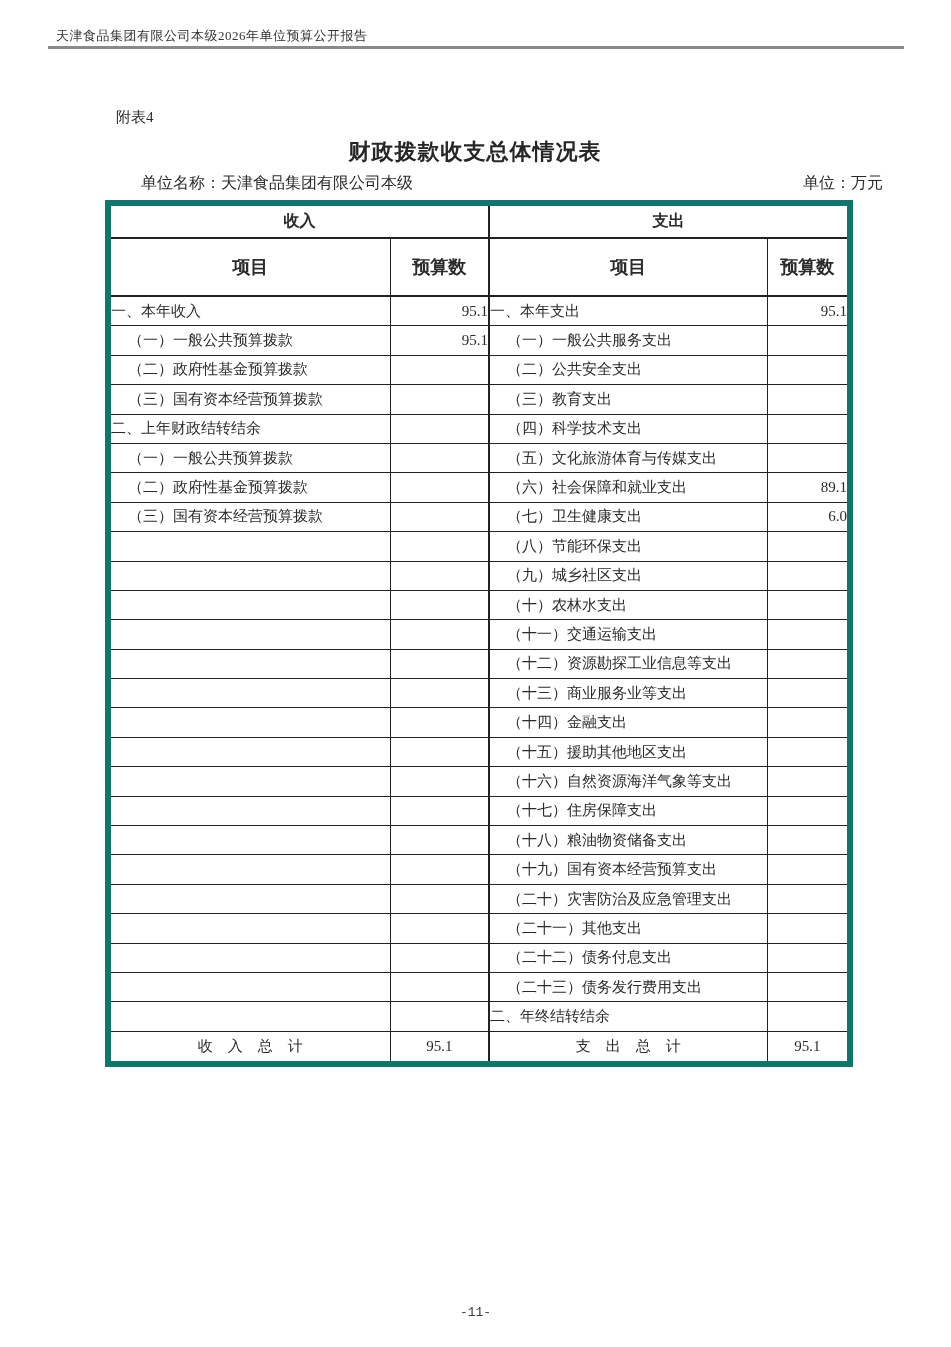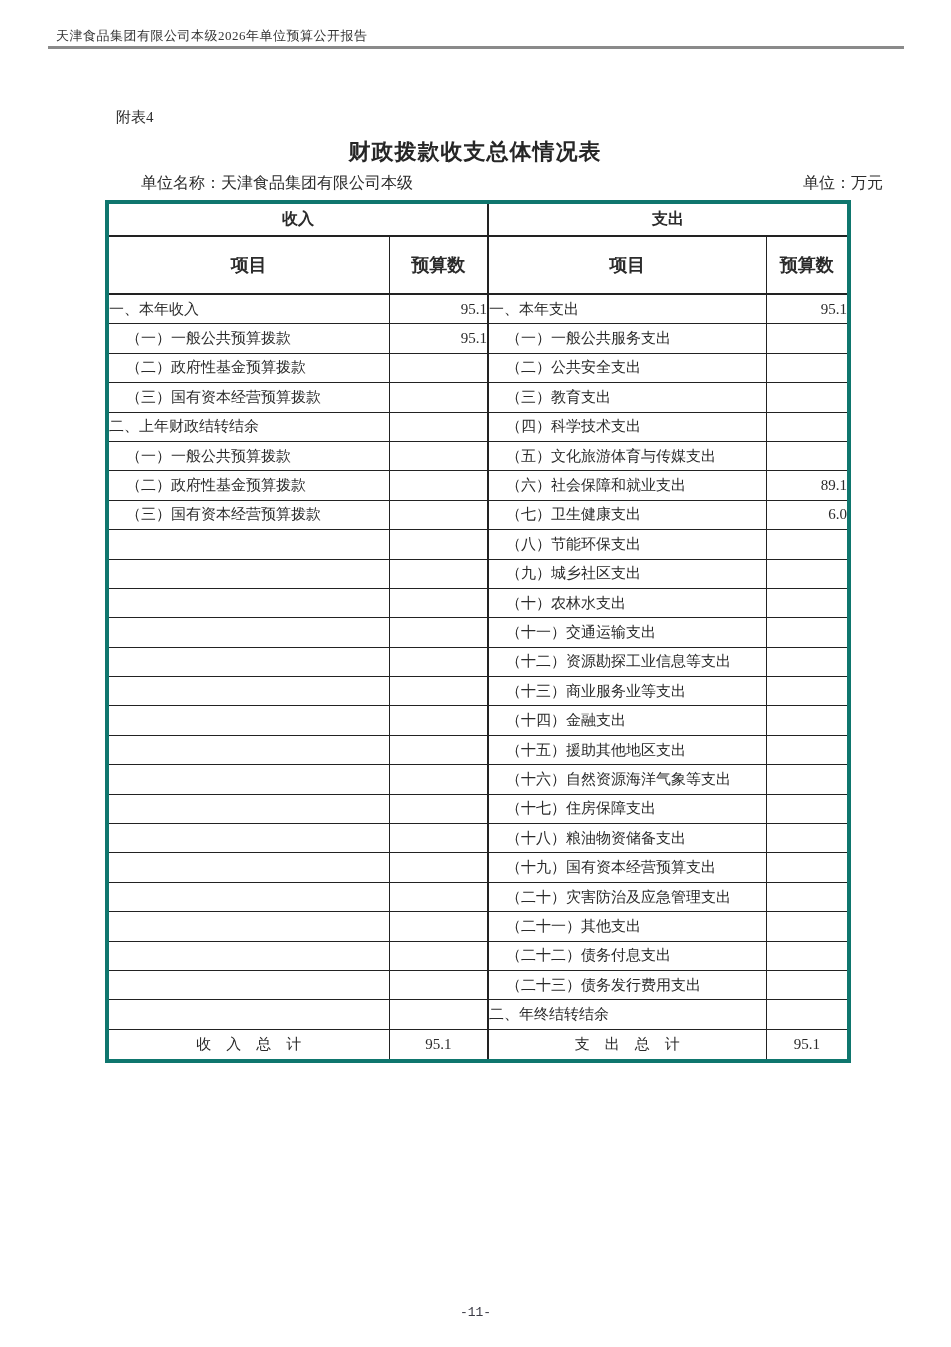--- a/index.html
+++ b/index.html
@@ -66,21 +66,21 @@
     table-layout: fixed;
     font-size: 15px;
   }
   table.budget th, table.budget td {
     border: 1px solid #222222;
     padding: 0;
     overflow: hidden;
     white-space: nowrap;
     vertical-align: middle;
   }
-  table.budget { border: 4px solid #0f766e; }
+  table.budget { border: 6px solid #0f766e; }
   tr.hdr1 th { height: 31px; font-size: 16px; font-weight: bold; text-align: center; border-bottom: 2px solid #222222; }
   tr.hdr2 th { height: 56px; font-size: 18px; font-weight: bold; text-align: center; border-bottom: 2px solid #222222; }
   tbody.rows td { height: 28.4px; }
   tr.totals td { height: 29px; text-align: center; }
   td.item { text-align: left; padding-left: 4px; }
   td.item.ind { padding-left: 17px; }
   td.val { text-align: right; padding-right: 3px; }
   .mid-split { border-left: 2px solid #222222 !important; }
   .page-number {
     position: absolute;

